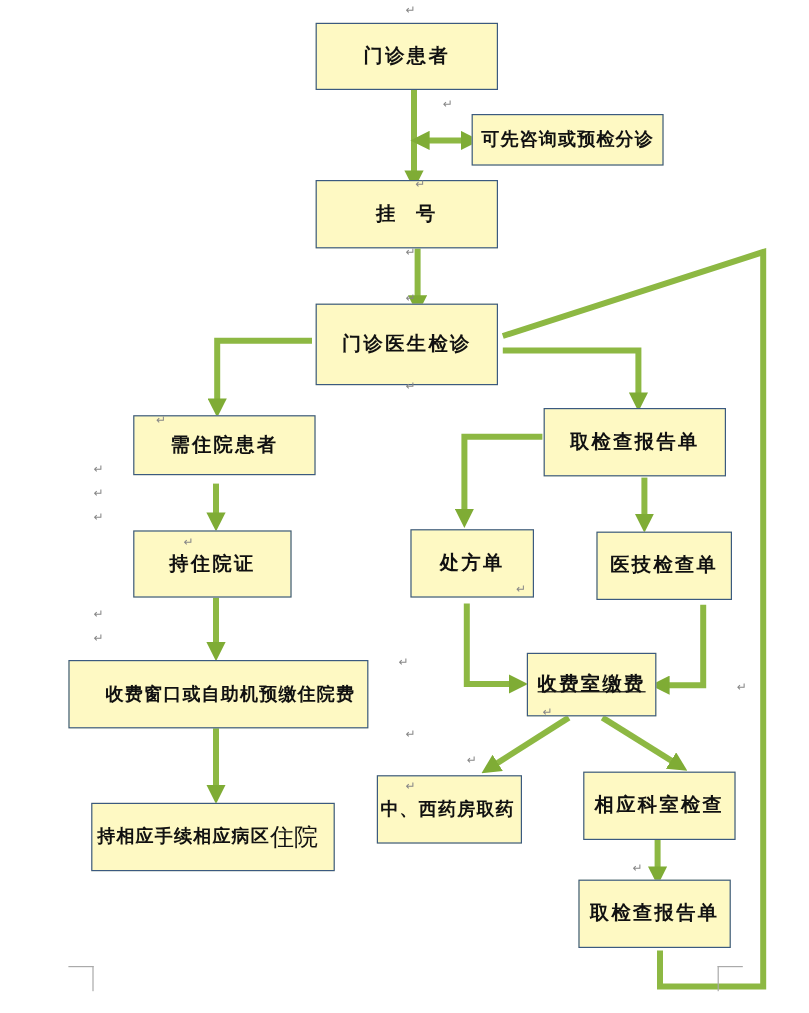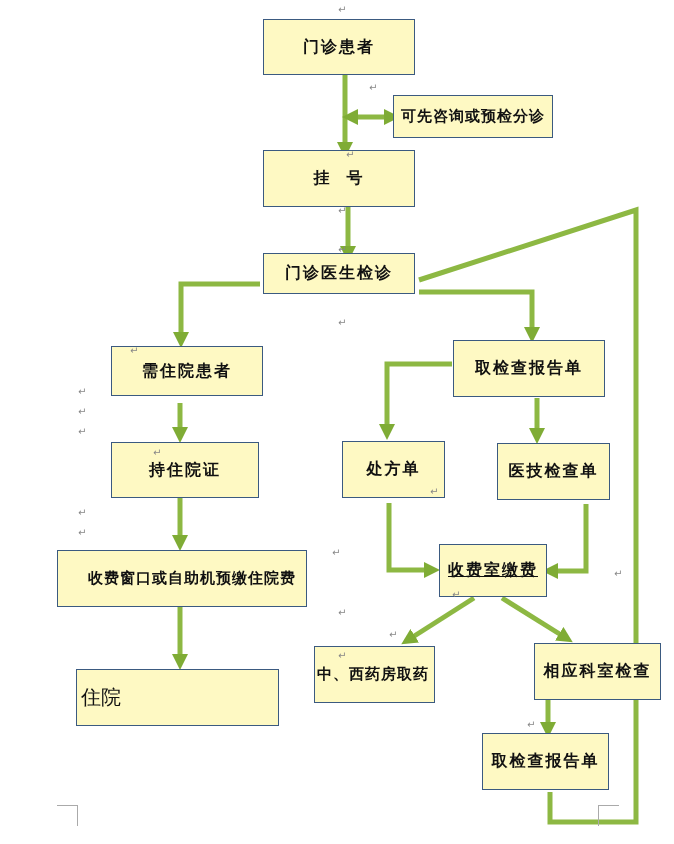--- a/index.html
+++ b/index.html
@@ -45,51 +45,52 @@
 
 <div class="node" style="left:263px;top:19px;width:152px;height:56px;">
   <span>门诊患者</span>
 </div>
 <div class="node" style="left:393px;top:95px;width:160px;height:43px;font-size:15px;letter-spacing:1px;">
   <span>可先咨询或预检分诊</span>
 </div>
 <div class="node" style="left:263px;top:150px;width:152px;height:57px;align-items:center;">
   <span style="white-space:pre;">挂  号</span>
 </div>
-<div class="node" style="left:263px;top:253px;width:152px;height:41px;">
+<div class="node" style="left:263px;top:253px;width:152px;height:68px;">
   <span>门诊医生检诊</span>
 </div>
 <div class="node" style="left:111px;top:346px;width:152px;height:50px;">
   <span>需住院患者</span>
 </div>
 <div class="node" style="left:453px;top:340px;width:152px;height:57px;">
   <span>取检查报告单</span>
 </div>
-<div class="node" style="left:111px;top:442px;width:148px;height:56px;">
+<div class="node" style="left:111px;top:442px;width:132px;height:56px;">
   <span>持住院证</span>
 </div>
 <div class="node" style="left:342px;top:441px;width:103px;height:57px;">
   <span>处方单</span>
 </div>
 <div class="node" style="left:497px;top:443px;width:113px;height:57px;">
   <span>医技检查单</span>
 </div>
 <div class="node" style="left:57px;top:550px;width:250px;height:57px;font-size:15px;letter-spacing:1px;padding-left:20px;">
   <span>收费窗口或自助机预缴住院费</span>
 </div>
 <div class="node" style="left:439px;top:544px;width:108px;height:53px;text-decoration:underline;">
   <span>收费室缴费</span>
 </div>
 <div class="node left" style="left:76px;top:669px;width:203px;height:57px;padding-left:4px;font-size:15px;letter-spacing:1px;">
+  <span>持相应手续相应病区</span>
     <span class="big">住院</span>
 </div>
 <div class="node left" style="left:314px;top:646px;width:121px;height:57px;padding-left:2px;font-size:15px;letter-spacing:1px;">
   <span>中、西药房取药</span>
 </div>
-<div class="node" style="left:486px;top:643px;width:127px;height:57px;margin-left:48px;">
+<div class="node" style="left:486px;top:643px;width:127px;height:57px;">
   <span>相应科室检查</span>
 </div>
 <div class="node" style="left:482px;top:733px;width:127px;height:57px;align-items:center;">
   <span>取检查报告单</span>
 </div>
 
 <span class="pm" style="left:338px;top:5px;">↵</span>
 <span class="pm" style="left:369px;top:83px;">↵</span>
 <span class="pm" style="left:346px;top:150px;">↵</span>
 <span class="pm" style="left:338px;top:206px;">↵</span>

